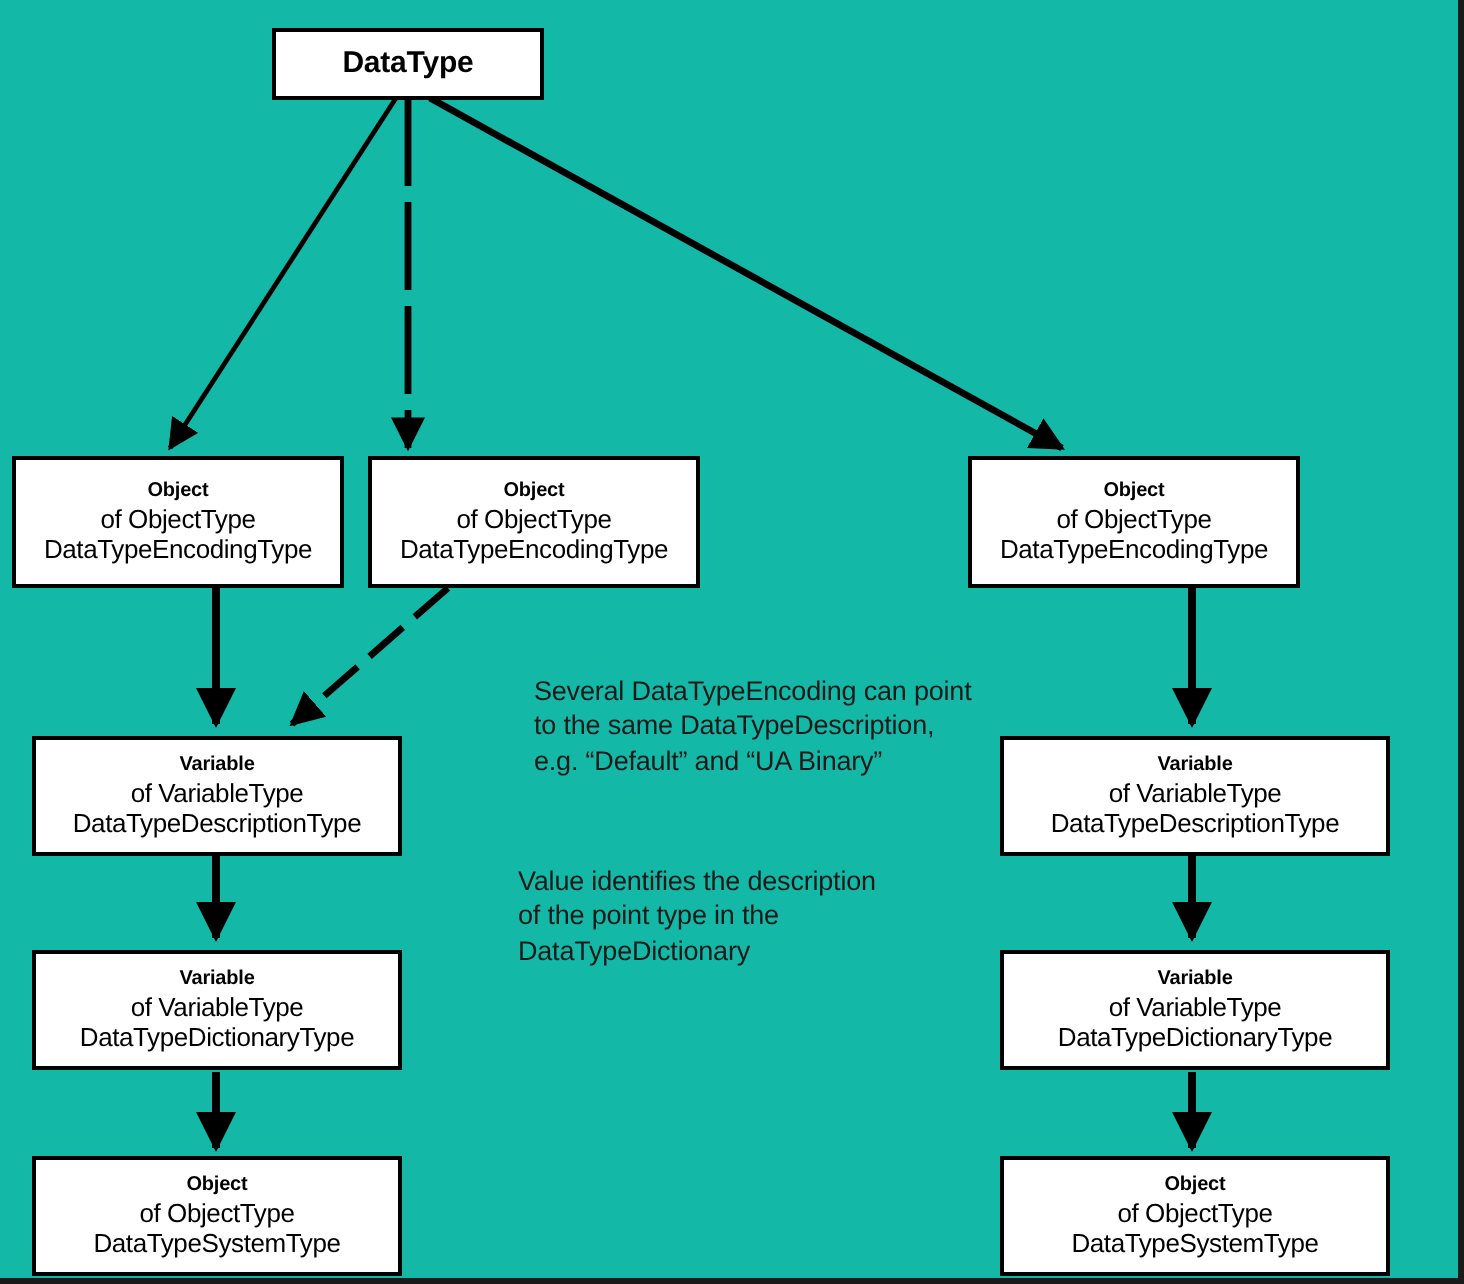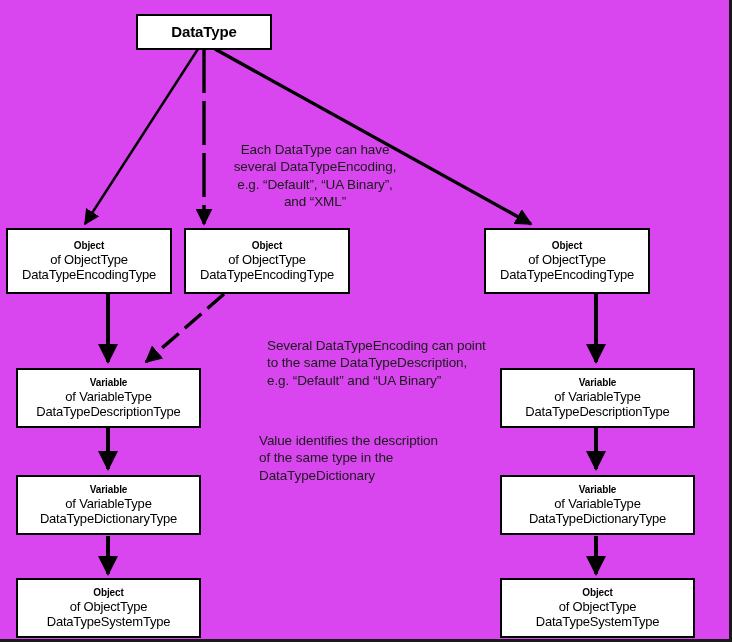--- a/index.html
+++ b/index.html
@@ -4,21 +4,21 @@
 <style>
   html, body {
     margin: 0;
     padding: 0;
     background: #808080;
   }
   #canvas {
     position: relative;
     width: 732px;
     height: 642px;
-    background: #d946ef;
+    background: #14b8a6;
     border-right: 3px solid #1a1a1a;
     border-bottom: 3px solid #1a1a1a;
     box-sizing: border-box;
     overflow: hidden;
     font-family: "Liberation Sans", sans-serif;
   }
   #edges {
     position: absolute;
     left: 0;
     top: 0;
@@ -152,26 +152,22 @@
     <div class="l2">of ObjectType</div>
     <div class="l3">DataTypeSystemType</div>
   </div>
 
   <div class="node" style="left:500px; top:578px; width:195px; height:60px;">
     <div class="l1">Object</div>
     <div class="l2">of ObjectType</div>
     <div class="l3">DataTypeSystemType</div>
   </div>
 
-  <div class="note center" style="left:215px; top:141px; width:200px;">Each DataType can have
-several DataTypeEncoding,
-e.g. “Default”, “UA Binary”,
-and “XML”</div>
 
   <div class="note left" style="left:227px; top:337px; width:270px;margin-left:40px;">Several DataTypeEncoding can point
 to the same DataTypeDescription,
 e.g. “Default” and “UA Binary”</div>
 
   <div class="note left" style="left:259px; top:432px; width:230px;">Value identifies the description
-of the same type in the
+of the point type in the
 DataTypeDictionary</div>
 
 </div>
 
 </body></html>

